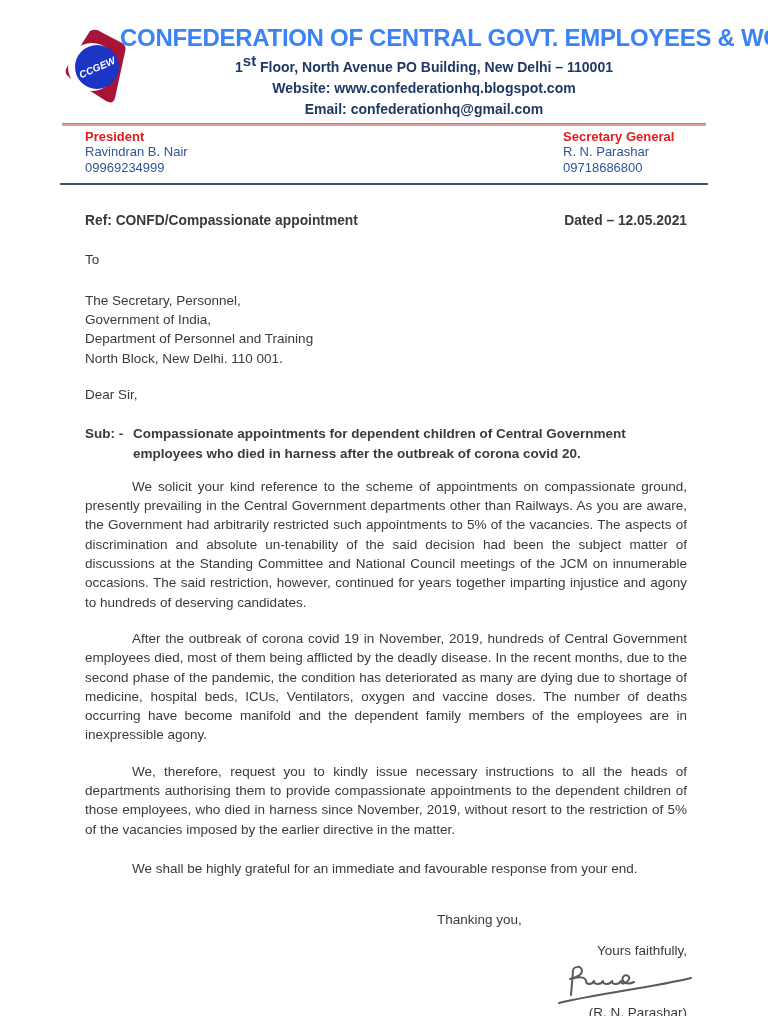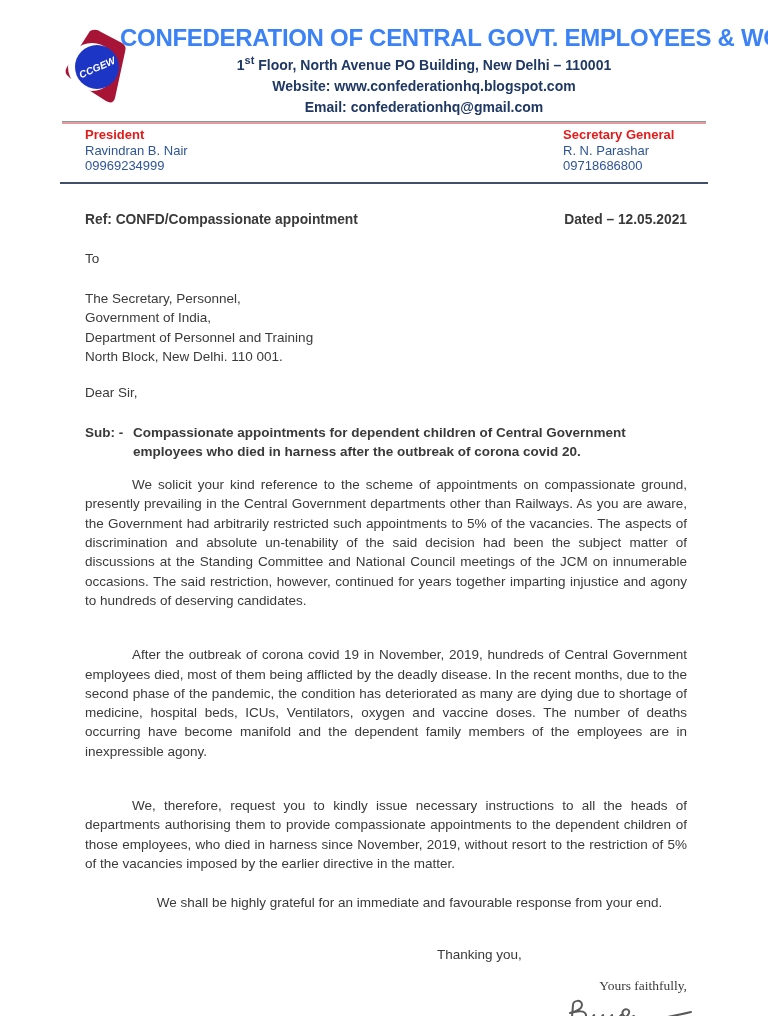--- a/index.html
+++ b/index.html
@@ -14,21 +14,21 @@
 
   
   .letterhead { position: relative; min-height: 92px; }
   .logo-wrap { position: absolute; left: 63px; top: 2px; width: 64px; height: 80px; }
   .head-text { margin-left: 120px; margin-right: 40px; text-align: center; }
   .org-name {
     color: #3b82f6; font-weight: bold; font-size: 24px;
     letter-spacing: -0.3px; line-height: 24px; white-space: nowrap;
   }
   .head-line { color: #1f3864; font-weight: bold; font-size: 14px; line-height: 21px; }
-  .head-line sup { font-size: 11px; }
+  .head-line sup { font-size: 15px; }
 
   
   .rule-double {
     margin: 3px 62px 0 62px; height: 1px;
     border-top: 1px solid #8a96aa; border-bottom: 2px solid #e69c9c;
   }
   .rule-navy { margin: 8px 60px 0 60px; border-top: 2px solid #3f5068; }
 
   
   .officers {
@@ -44,27 +44,27 @@
   .ref-row { display: flex; justify-content: space-between; font-weight: bold; margin-top: 26px; font-size: 13.8px; gap: 32px; }
   .to-label { margin-top: 20px; }
   .recipient { margin-top: 21px; }
   .salutation { margin-top: 17px; }
 
   .sub-block { display: flex; margin-top: 20px; font-weight: bold; }
   .sub-label { flex: 0 0 48px; }
   .sub-text { flex: 1; }
 
   .para { margin-top: 14px; text-align: justify; text-indent: 47px; }
-  .para + .para { margin-top: 35px; }
-  .grateful { margin-top: 20px; text-indent: 47px; text-align: center; }
+  .para + .para { margin-top: 17px; }
+  .grateful { margin-top: 20px; text-indent: 47px; }
 
   .thanking { margin-top: 32px; margin-left: 352px; }
 
   .sign-block { margin-top: 12px; text-align: right; }
-  .closing { margin-bottom: 2px; font-family: Liberation Serif, serif; }
+  .closing { margin-bottom: 2px; }
   .signature-svg { display: block; margin-left: auto; margin-right: -8px; }
   .signatory-name { margin-top: -4px; }
   .signatory-title { margin-top: 2px; }
 </style>
 </head>
 <body>
 
 <div class="page">
 
   <header class="letterhead">

